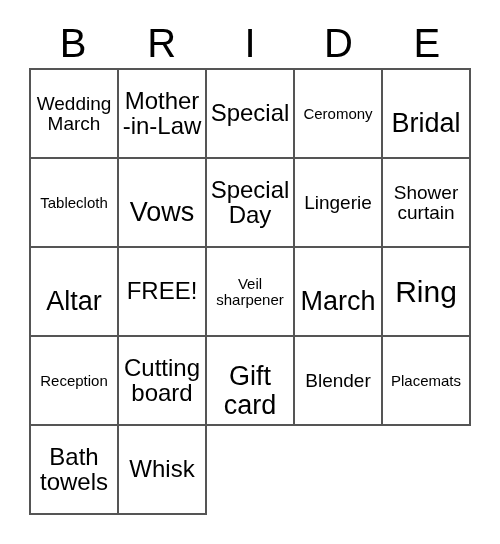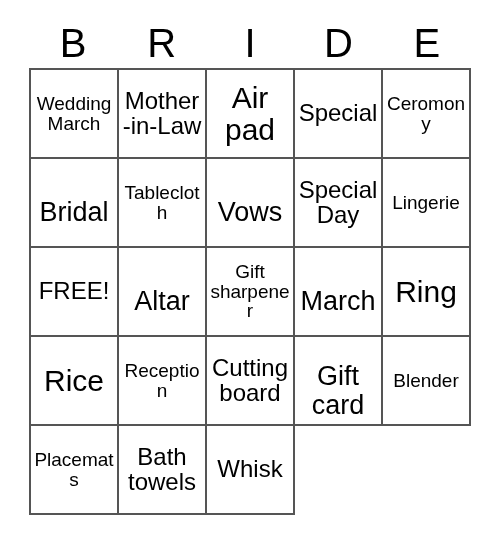--- a/index.html
+++ b/index.html
@@ -73,21 +73,21 @@
     line-height: 1.04;
     font-weight: 400;
     word-break: break-word;
     hyphens: none;
   }
   
   .fs-xl   { font-size: 30px; }
   .fs-lg   { font-size: 27px; margin-top: 20px; }
   .fs-md   { font-size: 24px; }
   .fs-sm   { font-size: 19px; }
-  .fs-xs   { font-size: 19px; }
+  .fs-xs   { font-size: 15px; }
 </style>
 </head>
 <body>
 
 <div id="card">
 
   <div id="header-row">
     <div class="header-cell">B</div>
     <div class="header-cell">R</div>
     <div class="header-cell">I</div>
@@ -95,23 +95,20 @@
     <div class="header-cell">E</div>
   </div>
 
   <div id="grid">
 
     <div class="cell">
         <span class="cell-text fs-sm">Wedding March</span>
       </div>
     <div class="cell">
         <span class="cell-text fs-md">Mother-in-Law</span>
-      </div>
-    <div class="cell">
-        <span class="cell-text fs-xl">Air pad</span>
       </div>
     <div class="cell">
         <span class="cell-text fs-md">Special</span>
       </div>
     <div class="cell">
         <span class="cell-text fs-xs">Ceromony</span>
       </div>
 
     <div class="cell">
         <span class="cell-text fs-lg">Bridal</span>
@@ -123,37 +120,37 @@
         <span class="cell-text fs-lg">Vows</span>
       </div>
     <div class="cell">
         <span class="cell-text fs-md">Special Day</span>
       </div>
     <div class="cell">
         <span class="cell-text fs-sm">Lingerie</span>
       </div>
 
     <div class="cell">
-        <span class="cell-text fs-md">FREE!</span>
+        <span class="cell-text fs-sm">Shower curtain</span>
       </div>
     <div class="cell">
         <span class="cell-text fs-lg">Altar</span>
       </div>
     <div class="cell">
-        <span class="cell-text fs-xs">Gift sharpener</span>
+        <span class="cell-text fs-md">FREE!</span>
+      </div>
+    <div class="cell">
+        <span class="cell-text fs-xs">Veil sharpener</span>
       </div>
     <div class="cell">
         <span class="cell-text fs-lg">March</span>
       </div>
 
     <div class="cell">
         <span class="cell-text fs-xl">Ring</span>
-      </div>
-    <div class="cell">
-        <span class="cell-text fs-xl">Rice</span>
       </div>
     <div class="cell">
         <span class="cell-text fs-xs">Reception</span>
       </div>
     <div class="cell">
         <span class="cell-text fs-md">Cutting board</span>
       </div>
 
     <div class="cell">
         <span class="cell-text fs-lg">Gift card</span>

